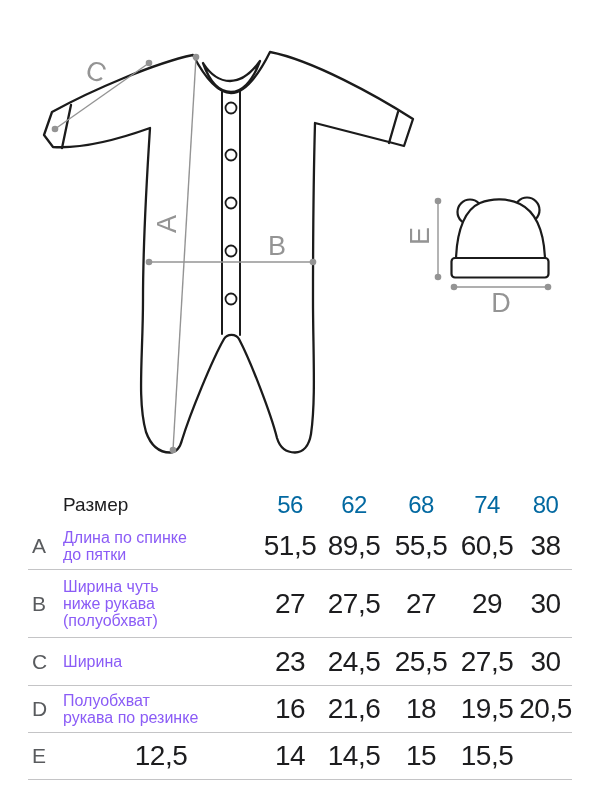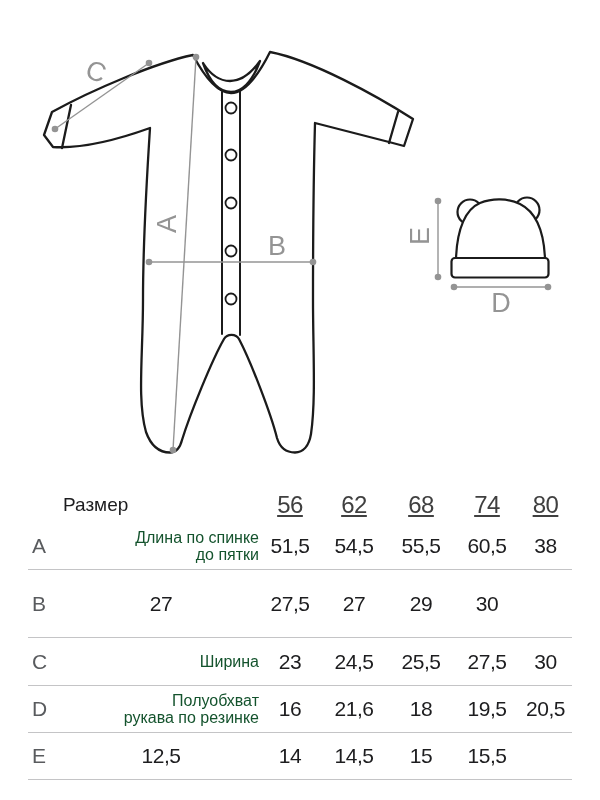--- a/index.html
+++ b/index.html
@@ -18,25 +18,25 @@
   .trow.r-a{height:46px;border-bottom:1px solid #c4c4c6;}
   .trow.r-b{height:67px;border-bottom:1px solid #c4c4c6;}
   .trow.r-c{height:47px;border-bottom:1px solid #c4c4c6;}
   .trow.r-d{height:46px;border-bottom:1px solid #c4c4c6;}
   .trow.r-e{height:46px;border-bottom:1px solid #c4c4c6;}
   .cell{min-width:0;}
   .letter{
     font-size:21px;color:#595b5e;padding-left:4px;font-weight:400;
   }
   .name{
-    font-size:16px;line-height:17px;white-space:pre-line;color:#14532d;text-align:right;
+    font-size:16px;line-height:17px;white-space:pre-line;color:#8b5cf6;
   }
   .title{font-size:19px;color:#1d1d1f;}
-  .val{font-size:21px;text-align:center;color:#1d1d1f;letter-spacing:-0.5px;}
-  .hsize{font-size:24px;text-align:center;color:#404040;letter-spacing:-0.5px;text-decoration:underline;}
+  .val{font-size:28px;text-align:center;color:#1d1d1f;letter-spacing:-0.5px;}
+  .hsize{font-size:24px;text-align:center;color:#0369a1;letter-spacing:-0.5px;}
 </style>
 </head>
 <body>
 
 <div class="canvas">
 
   <div class="diagram-wrap">
     <svg width="600" height="480" viewBox="0 0 600 480" xmlns="http://www.w3.org/2000/svg">
 
       <g fill="none" stroke="#1b1b1b" stroke-width="2.3" stroke-linejoin="round" stroke-linecap="round">
@@ -119,28 +119,31 @@
       <div class="cell hsize">68</div>
       <div class="cell hsize">74</div>
       <div class="cell hsize">80</div>
     </div>
 
     <div class="trow r-a">
       <div class="cell letter">A</div>
       <div class="cell name">Длина по спинке
 до пятки</div>
       <div class="cell val">51,5</div>
-      <div class="cell val">54,5</div>
+      <div class="cell val">89,5</div>
       <div class="cell val">55,5</div>
       <div class="cell val">60,5</div>
       <div class="cell val">38</div>
     </div>
 
     <div class="trow r-b">
       <div class="cell letter">B</div>
+      <div class="cell name">Ширина чуть
+ниже рукава
+(полуобхват)</div>
       <div class="cell val">27</div>
       <div class="cell val">27,5</div>
       <div class="cell val">27</div>
       <div class="cell val">29</div>
       <div class="cell val">30</div>
     </div>
 
     <div class="trow r-c">
       <div class="cell letter">C</div>
       <div class="cell name">Ширина</div>

